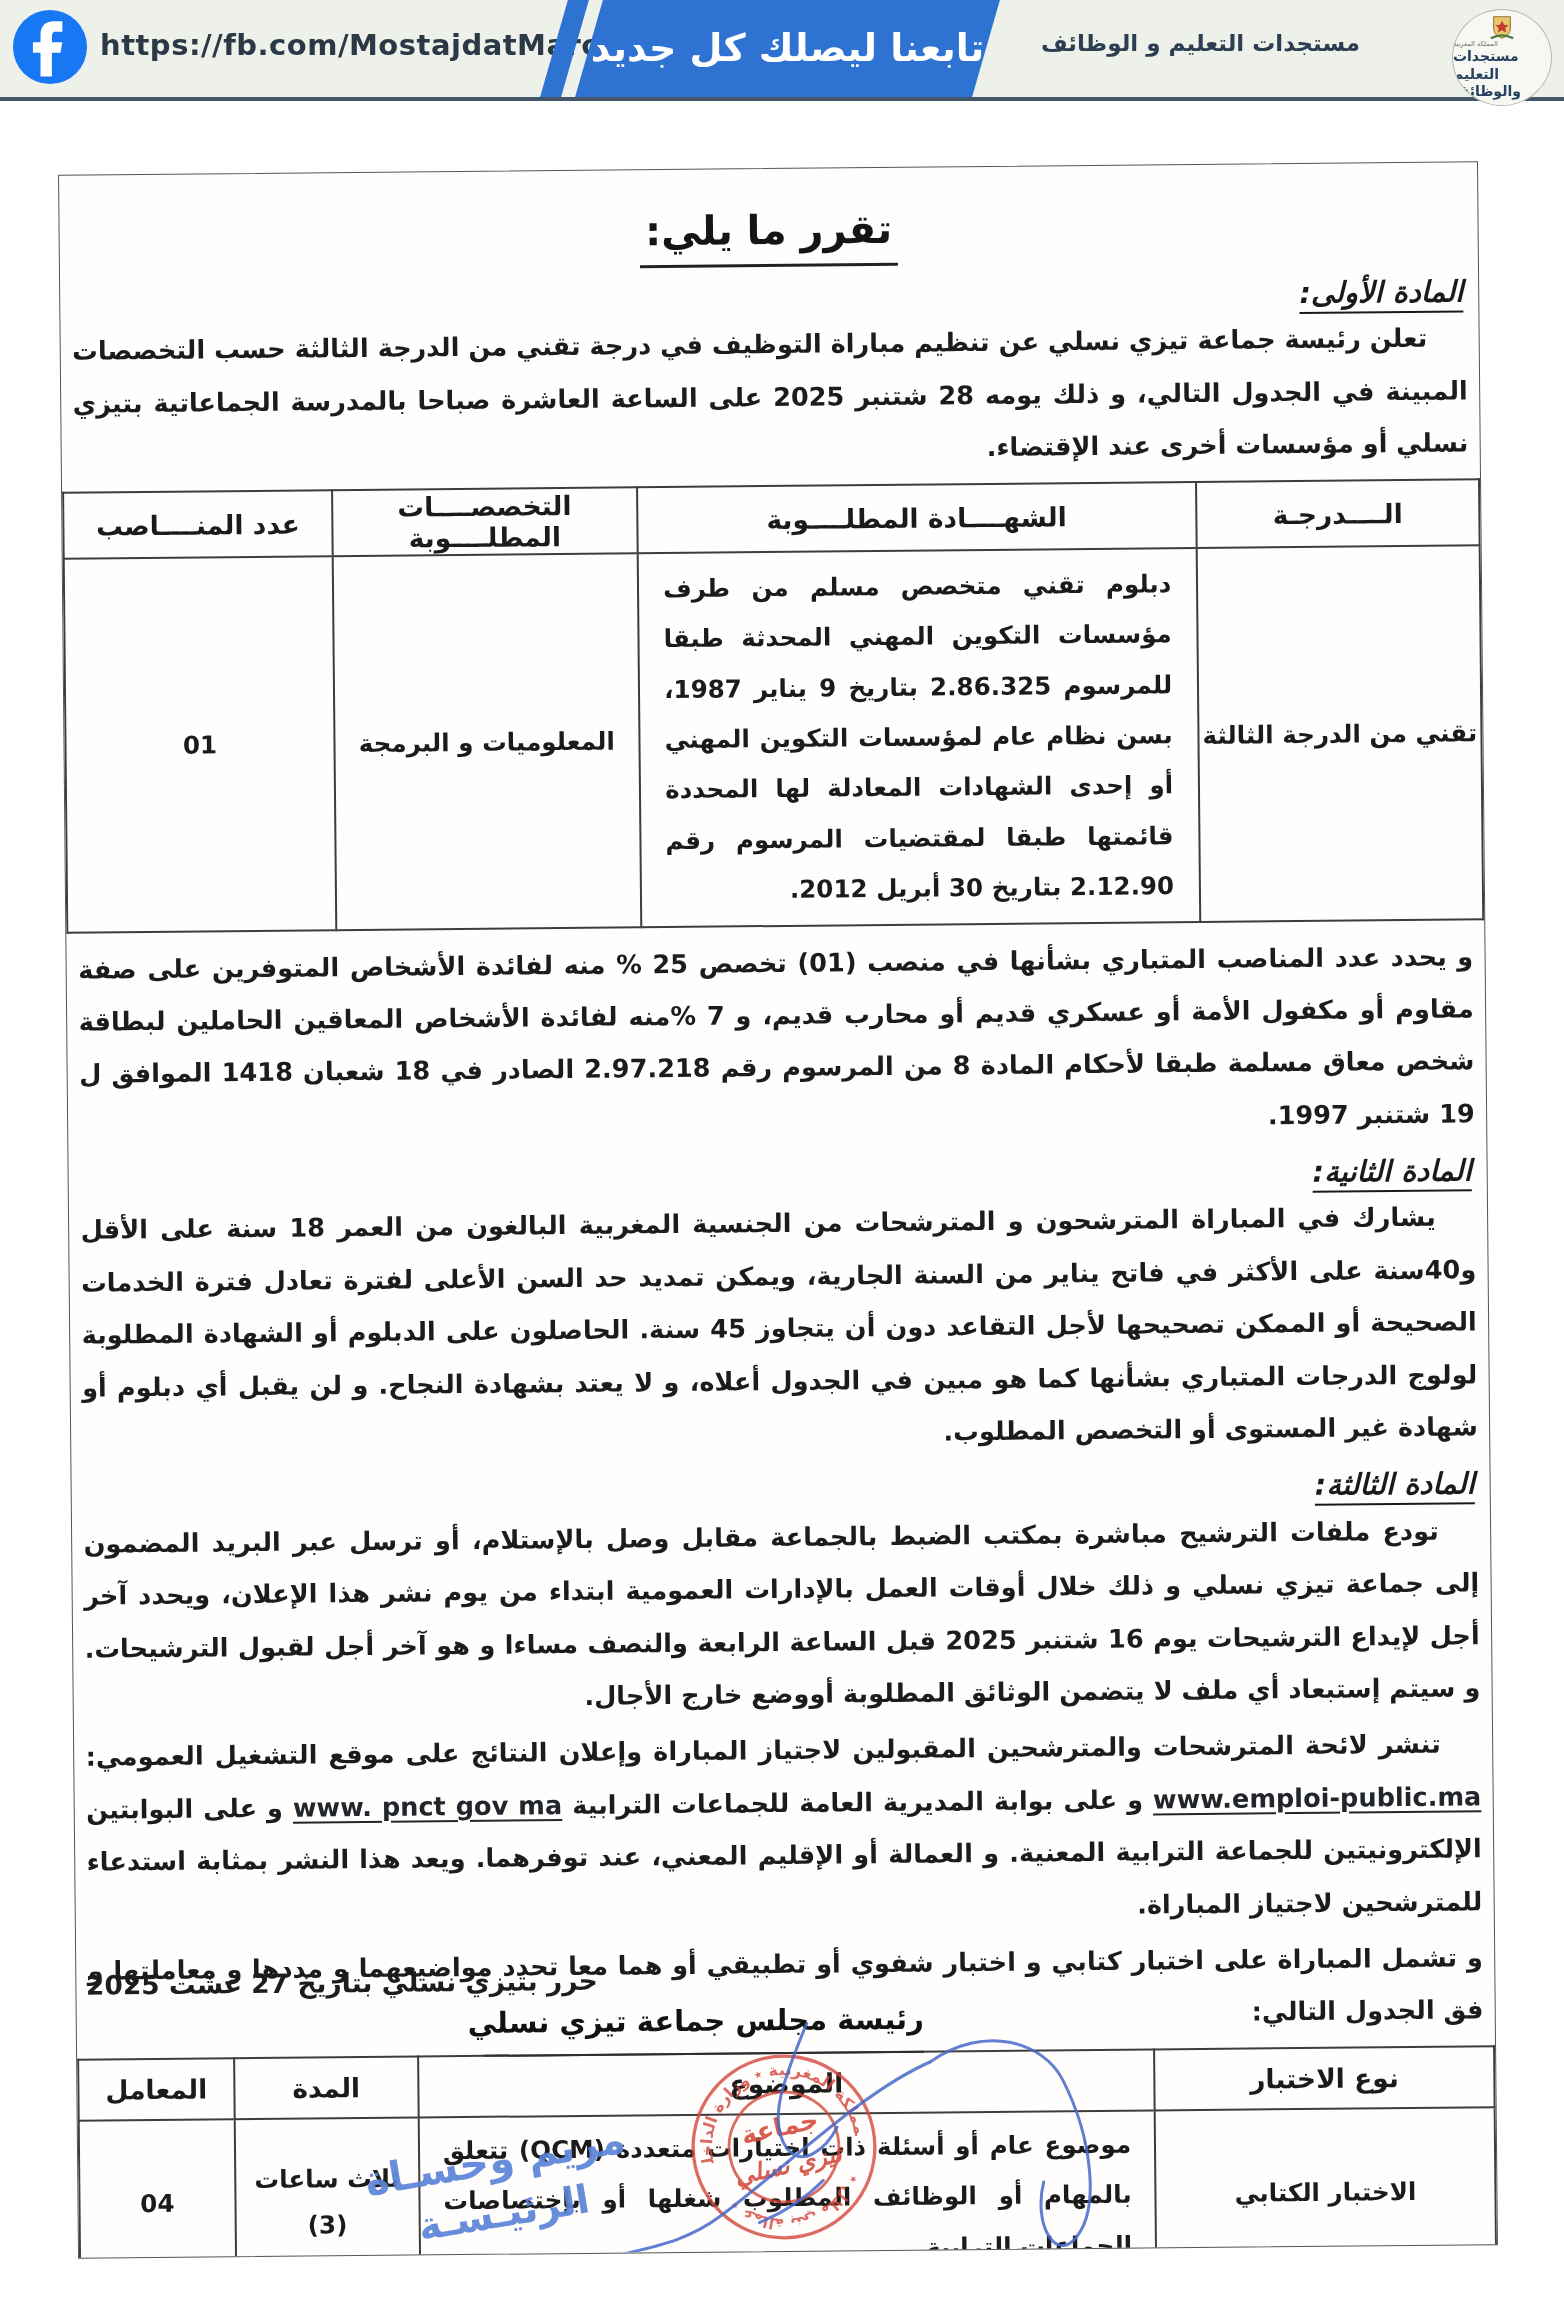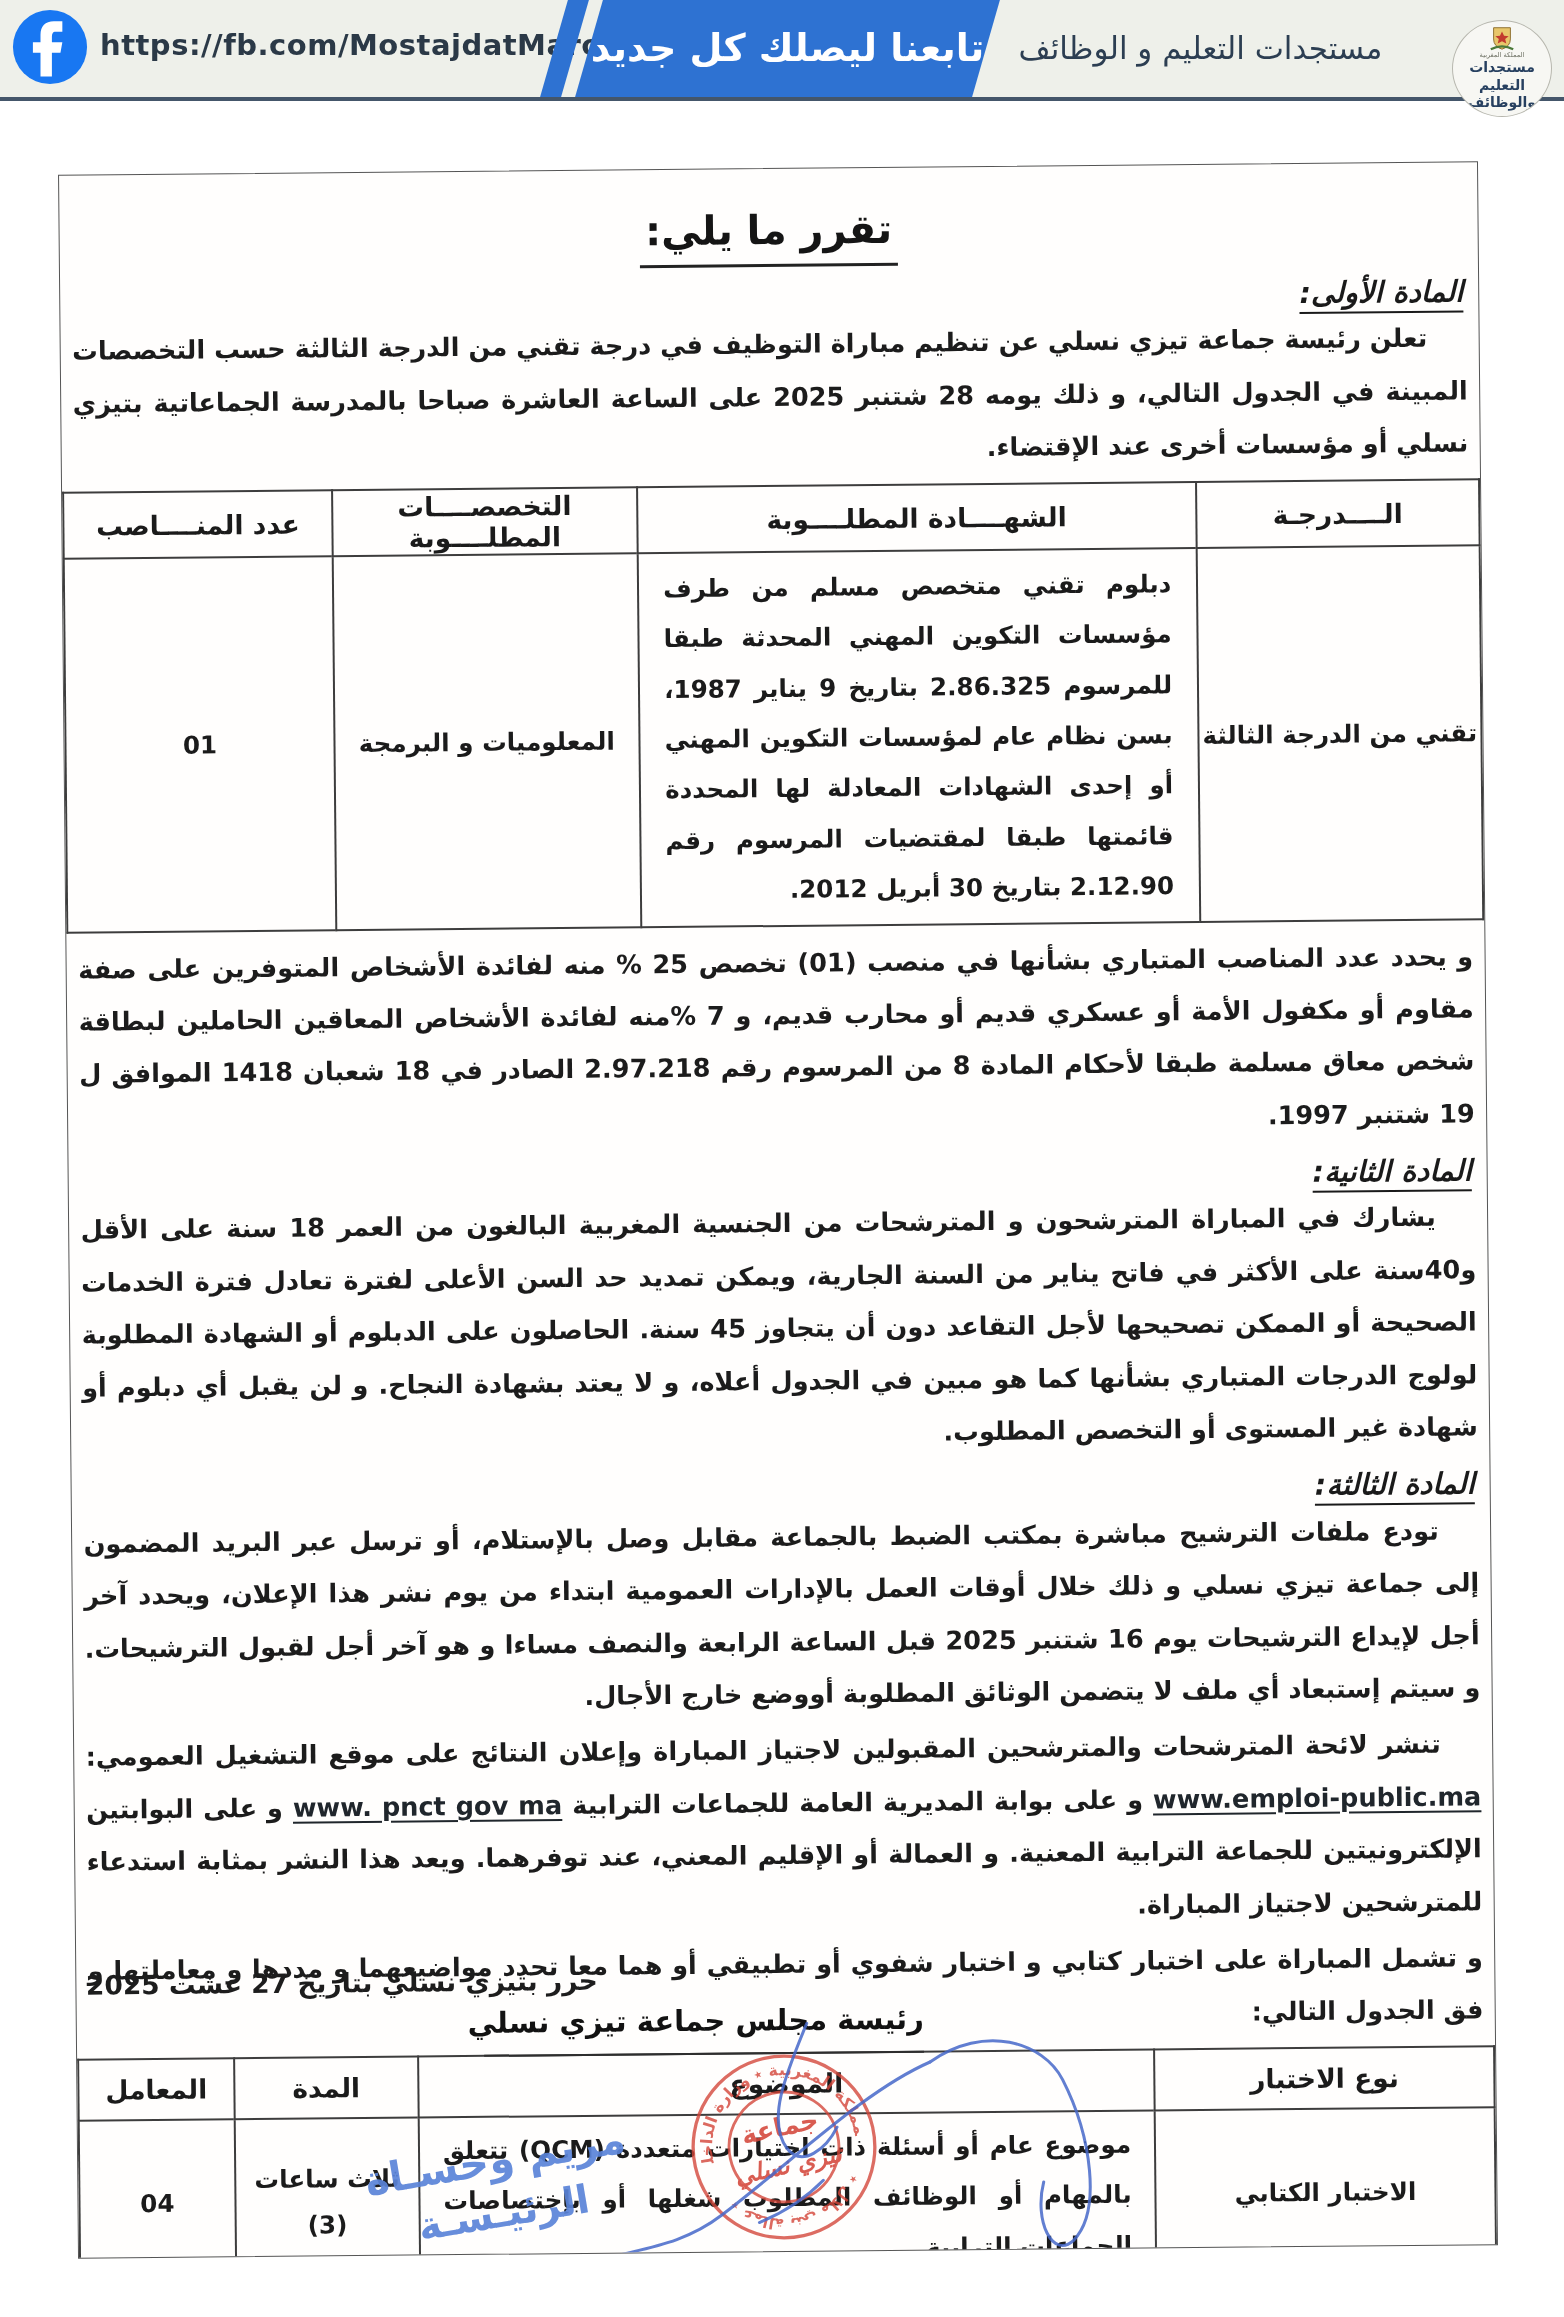--- a/index.html
+++ b/index.html
@@ -21,26 +21,26 @@
     position:absolute;top:0;height:97px;background:#2e72d2;transform:skewX(-16deg);
   }
   .banner-frag{left:554px;width:21px;}
   .banner-main{left:589px;width:397px;}
   .banner-main .banner-txt{
     display:block;transform:skewX(16deg);text-align:center;line-height:97px;
     color:#ffffff;font-size:38px;font-weight:bold;direction:rtl;white-space:nowrap;
   }
   .brand-title{
     position:absolute;left:1011px;top:30px;width:379px;text-align:center;
-    font-size:31px;font-weight:normal;color:#2c3e52;direction:rtl;white-space:nowrap;
+    font-size:23px;font-weight:bold;color:#2c3e52;direction:rtl;white-space:nowrap;
   }
   .logo-badge{
-    position:absolute;left:1452px;top:20px;width:100px;height:97px;border-radius:50%;
+    position:absolute;left:1452px;top:9px;width:100px;height:97px;border-radius:50%;
     background:#f7f7f3;border:0.9px solid #b7b7ae;box-sizing:border-box;z-index:6;
-    text-align:center;overflow:hidden;
+    text-align:left;overflow:hidden;
   }
   .logo-badge .crest{margin:2.8px auto 0;display:block;}
   .logo-small{font-size:6.6px;color:#6c6f62;line-height:1.15;direction:rtl;}
   .logo-line{font-size:14px;font-weight:bold;color:#274060;direction:rtl;line-height:1.25;}
   
   .doc-frame{
     position:absolute;left:68px;top:168px;width:1420px;height:2084px;
     border:1.9px solid #555;background:#fffefd;box-sizing:border-box;
     transform:rotate(-0.55deg);transform-origin:50% 50%;
     direction:rtl;overflow:hidden;

